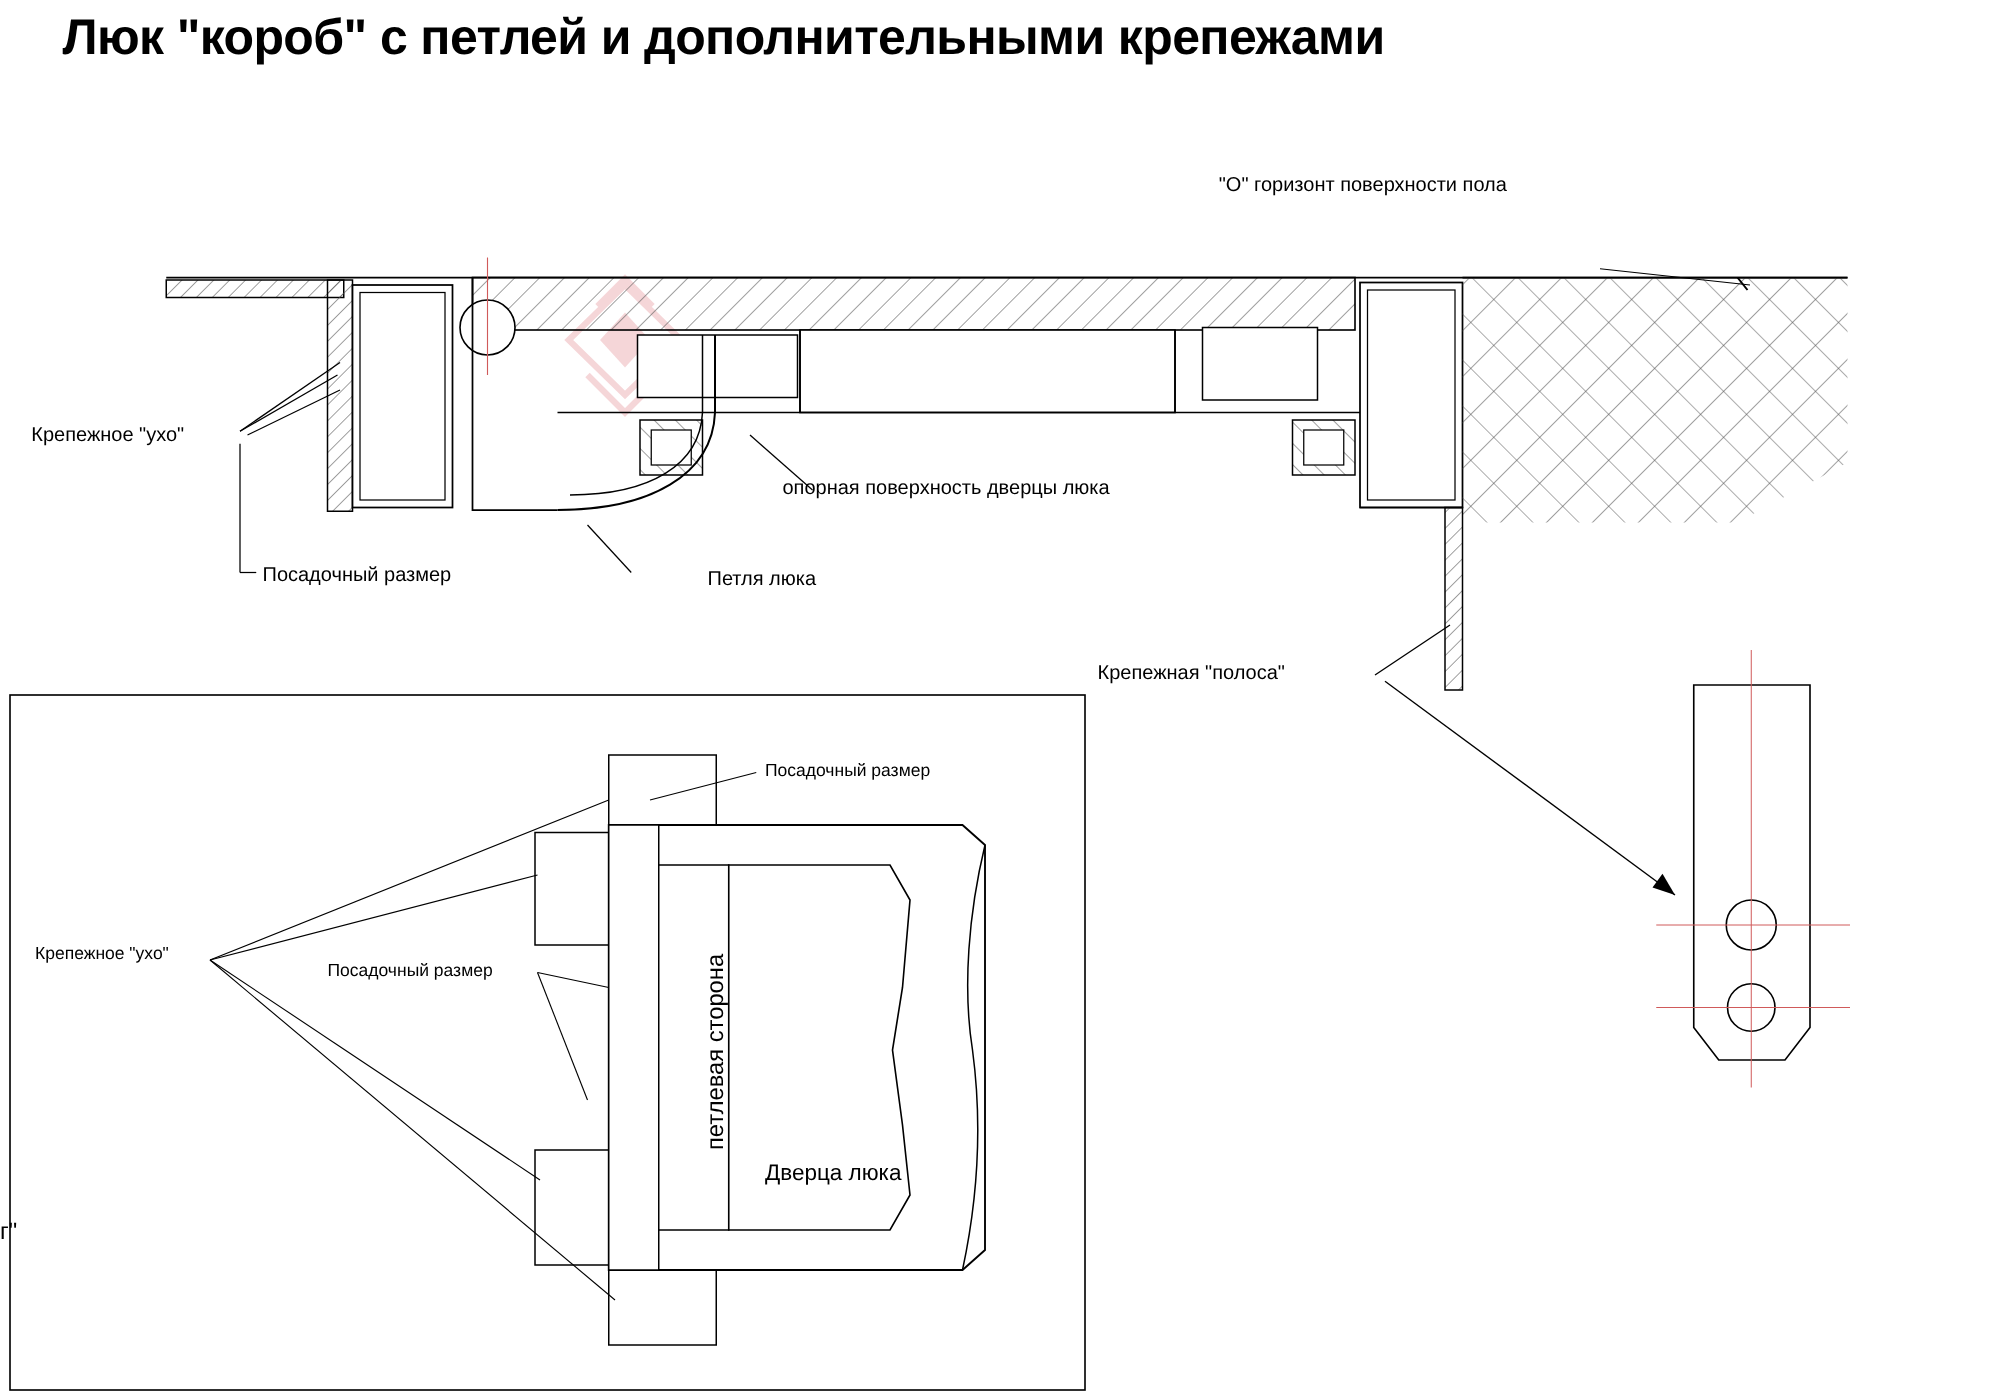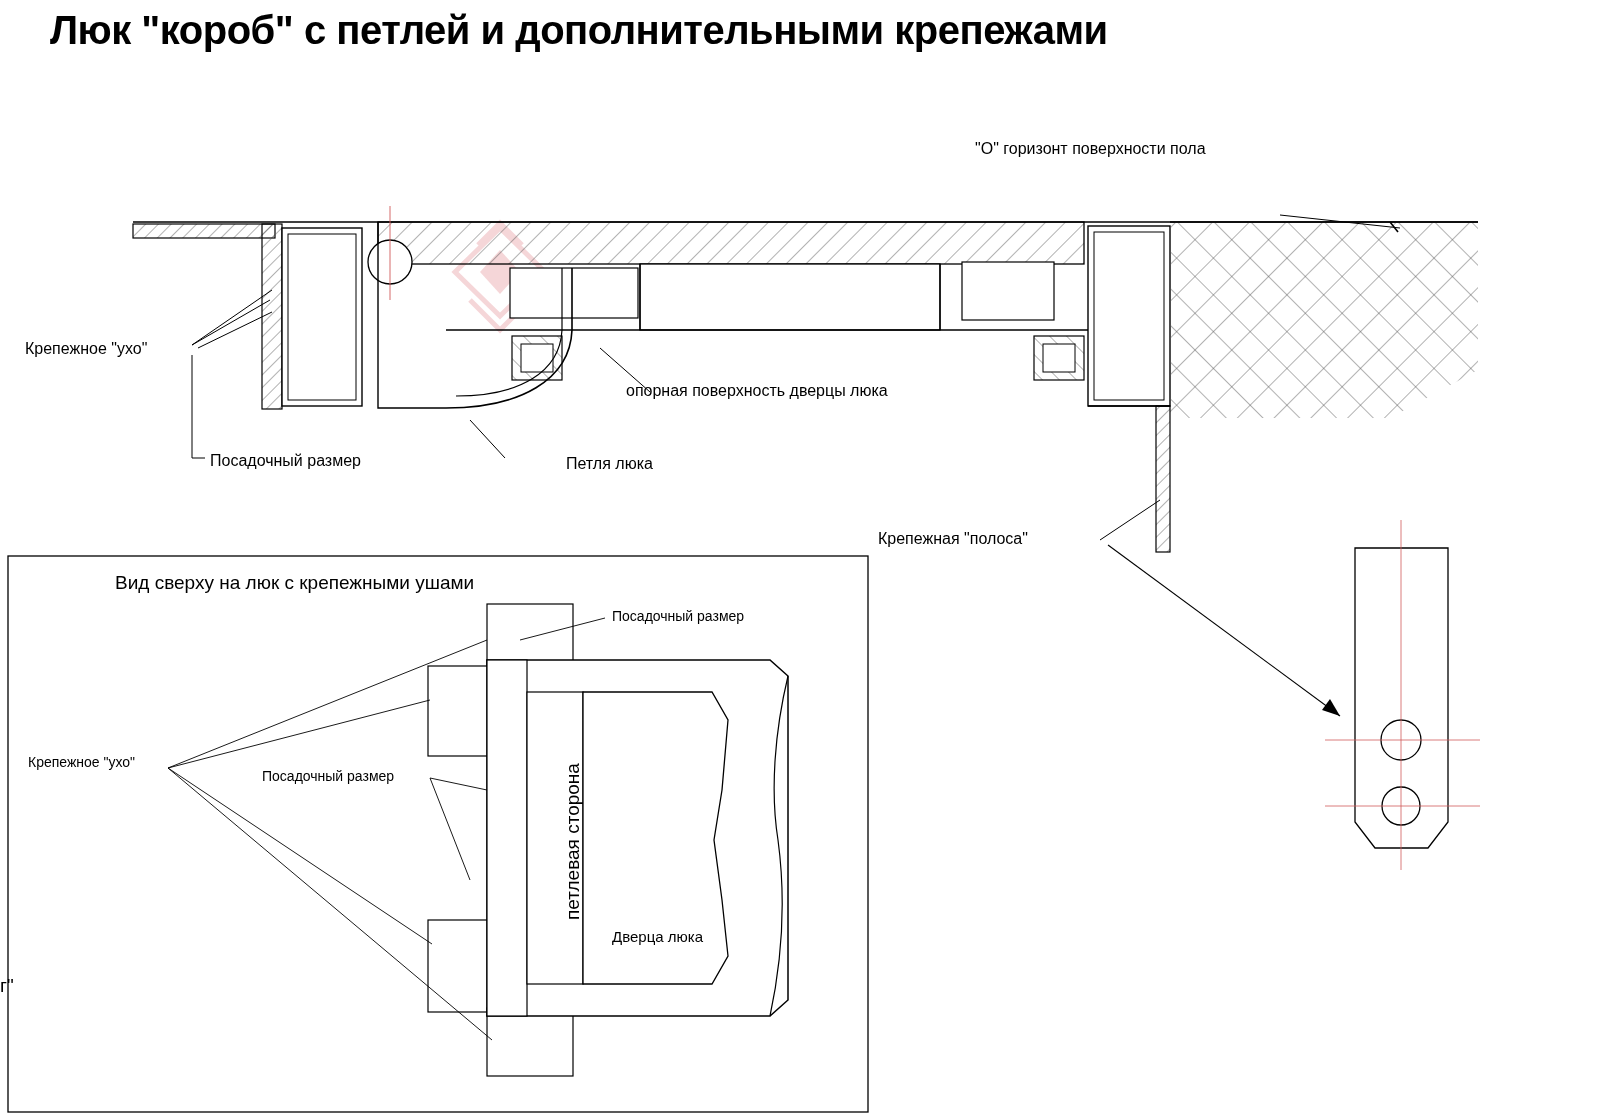--- a/index.html
+++ b/index.html
@@ -5,21 +5,21 @@
   html,body{margin:0;padding:0;background:#ffffff;}
   body{width:1600px;height:1114px;position:relative;overflow:hidden;
        font-family:"Liberation Sans", sans-serif;color:#000;}
   #stage{position:absolute;left:0;top:0;width:1600px;height:1114px;}
   #stage svg{position:absolute;left:0;top:0;}
   .t{position:absolute;white-space:nowrap;}
   .title{font-size:40px;font-weight:bold;letter-spacing:-0.5px;}
   .lbl{font-size:16px;}
   .lbl-s{font-size:14px;}
   .lbl-m{font-size:19px;}
-  .lbl-b{font-size:15px;}
+  .lbl-b{font-size:18px;}
   .vert{transform:rotate(-90deg);transform-origin:left top;}
 </style>
 </head>
 <body>
 
 <div id="stage">
 
   <svg width="1600" height="1114" viewBox="0 0 1600 1114">
     <defs>
       <pattern id="hatch45" width="14" height="14" patternUnits="userSpaceOnUse" patternTransform="rotate(45)">
@@ -145,21 +145,20 @@
 
   <div class="t title" style="left:50px;top:8px;">Люк "короб" с петлей и дополнительными крепежами</div>
 
   <div class="t lbl" style="left:975px;top:140px;">"О" горизонт поверхности пола</div>
   <div class="t lbl" style="left:25px;top:340px;">Крепежное "ухо"</div>
   <div class="t lbl" style="left:210px;top:452px;">Посадочный размер</div>
   <div class="t lbl" style="left:518px;top:455px;margin-left:48px;">Петля люка</div>
   <div class="t lbl" style="left:626px;top:382px;">опорная поверхность дверцы люка</div>
   <div class="t lbl" style="left:878px;top:530px;">Крепежная "полоса"</div>
 
-  <div class="t lbl-m" style="left:115px;top:572px;">Вид сверху на люк с крепежными ушами</div>
   <div class="t lbl-s" style="left:612px;top:608px;">Посадочный размер</div>
   <div class="t lbl-s" style="left:262px;top:768px;">Посадочный размер</div>
   <div class="t lbl-s" style="left:28px;top:754px;">Крепежное "ухо"</div>
   <div class="t lbl-m vert" style="left:562px;top:920px;">петлевая сторона</div>
   <div class="t lbl-b" style="left:612px;top:928px;">Дверца люка</div>
   <div class="t lbl-m" style="left:0px;top:975px;">г"</div>
 
 </div>
 
 </body></html>

